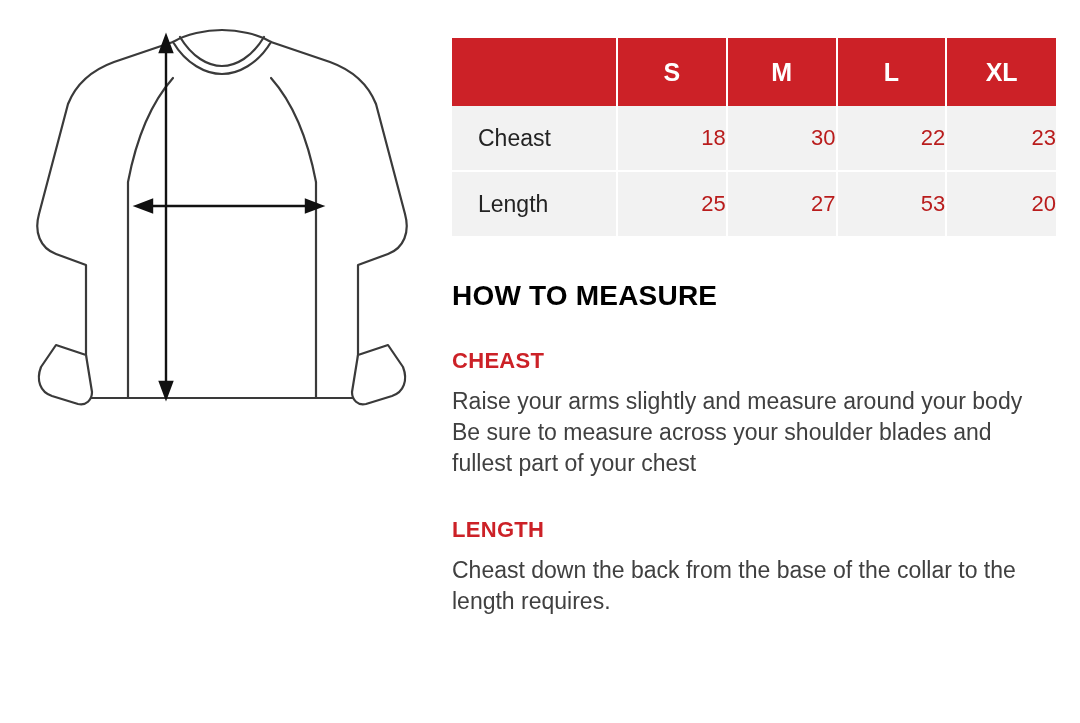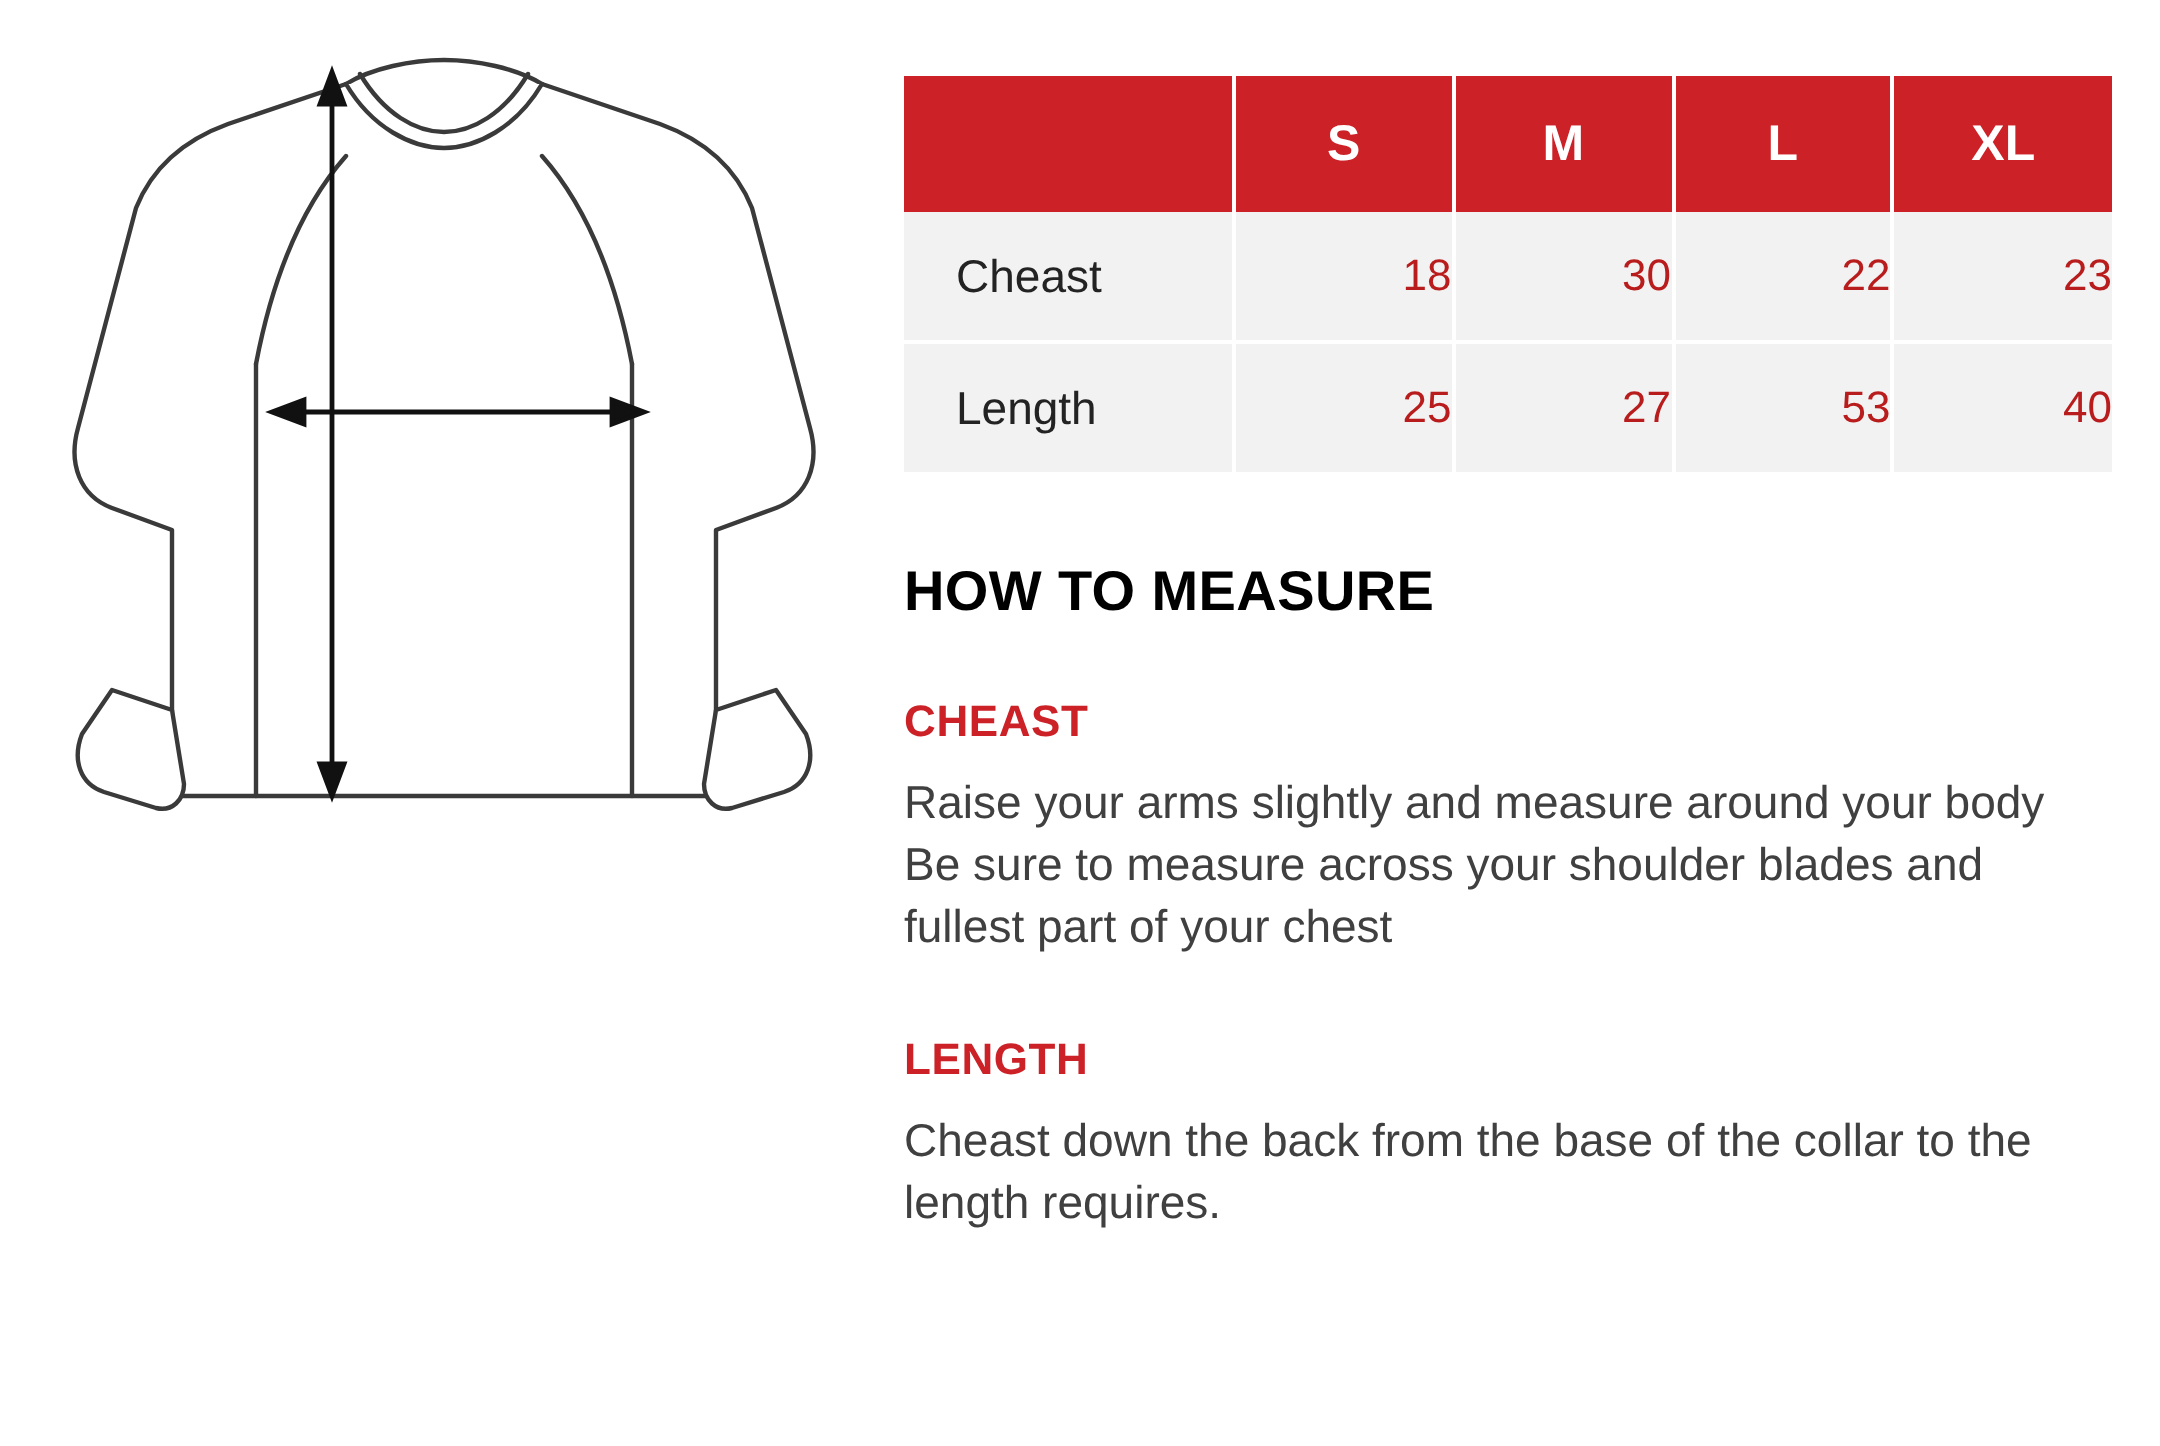--- a/index.html
+++ b/index.html
@@ -197,21 +197,21 @@
           <td>18</td>
           <td>30</td>
           <td>22</td>
           <td>23</td>
         </tr>
         <tr>
           <td class="row-label">Length</td>
           <td>25</td>
           <td>27</td>
           <td>53</td>
-          <td>40</td>
+          <td>20</td>
         </tr>
       </tbody>
     </table>
 
     <div class="how-to-measure">HOW TO MEASURE</div>
 
     <div class="section cheast">
       <div class="section-title">CHEAST</div>
       <div class="section-body">Raise your arms slightly and measure around your body Be sure to measure across your shoulder blades and fullest part of your chest</div>
     </div>

